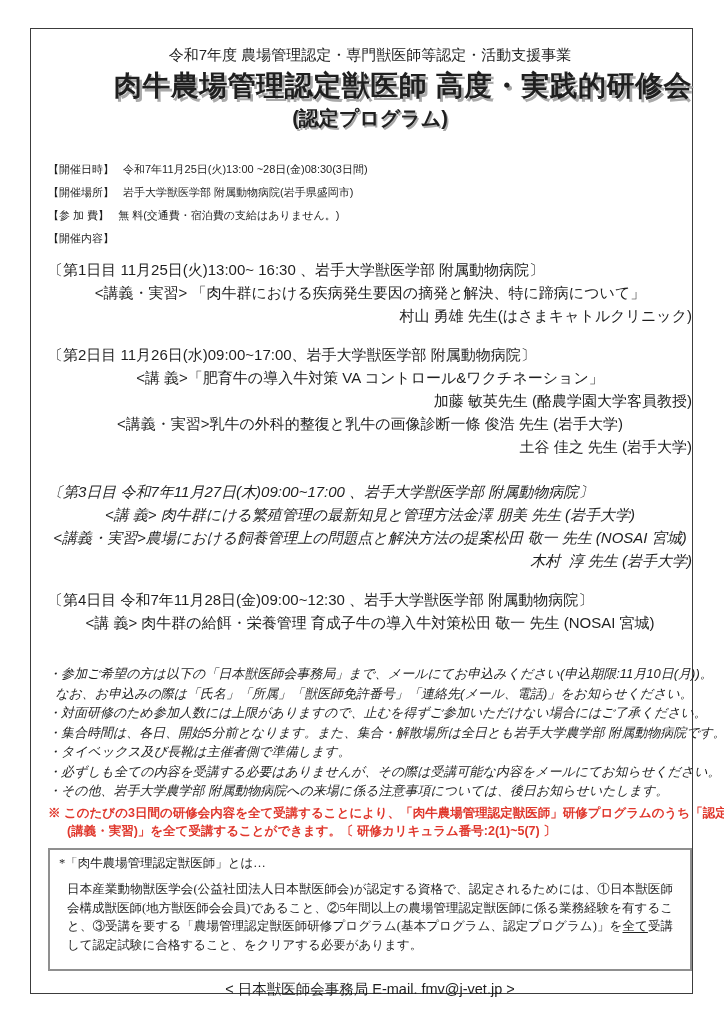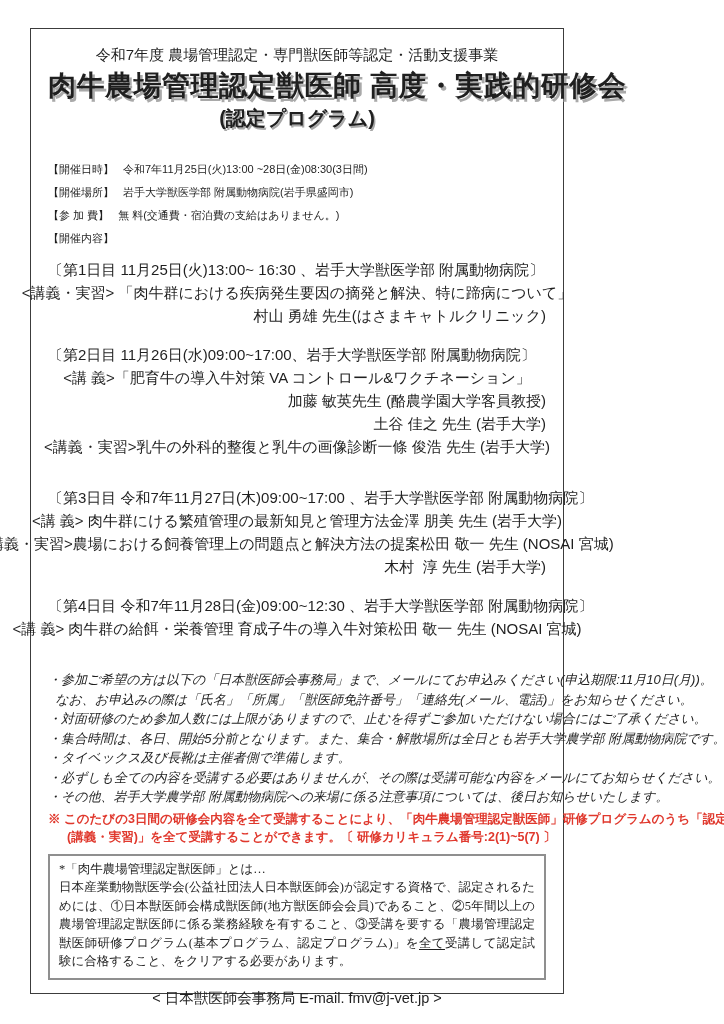--- a/index.html
+++ b/index.html
@@ -1,49 +1,49 @@
 <!DOCTYPE html>
 <html style="--text: #1f1f1f; --page-border: #3c3c3c; --red: #e0382d; --box-border: #8f8f8f; --title-shadow: #a9a9a9;"><head>
 <meta charset="utf-8">
 <style>
   html,body{margin:0;padding:0;background:#ffffff;}
   body{width:724px;height:1024px;position:relative;
        font-family:"Liberation Sans",sans-serif;color:var(--text,#1f1f1f);}
-  .page{position:absolute;left:30px;top:28px;width:534px;height:966px;
+  .page{position:absolute;left:30px;top:28px;width:663px;height:966px;
         box-sizing:border-box;border:1px solid var(--page-border,#3c3c3c);
-        background:#fff;padding:12px 17px 0 17px;}
+        background:#fff;padding:12px 0 0 17px;}
   
   .program-line{text-align:center;font-size:15px;line-height:20px;margin-top:4px;white-space:pre;}
-  .title{text-align:left;font-size:28px;font-weight:bold;line-height:38px;margin:2px 0 0 0;
+  .title{text-align:right;font-size:28px;font-weight:bold;line-height:38px;margin:2px 0 0 0;
          letter-spacing:.5px;text-shadow:2.5px 2.5px 0 var(--title-shadow,#aaa);white-space:pre;}
   .subtitle{text-align:center;font-size:20px;font-weight:bold;line-height:27px;
             text-shadow:1.5px 1.5px 0 var(--title-shadow,#aaa);white-space:pre;}
   
   .info{margin-top:26px;font-size:11px;}
   .info-row{display:flex;line-height:23px;white-space:pre;}
   .info-value{margin-left:9px;}
   
   .day{font-size:15px;}
-  .day-1{margin-top:8px;}.day-2{margin-top:16px;}.day-3{margin-top:28px;}.day-4{margin-top:16px;}
+  .day-1{margin-top:8px;}.day-2{margin-top:16px;}.day-3{margin-top:22px;font-style:italic;}.day-4{margin-top:16px;}
   .day-header{line-height:23px;white-space:pre;}
   .srow{display:flex;justify-content:center;line-height:23px;white-space:pre;}
   .srow.right-only{justify-content:flex-end;}
   .sr{text-align:right;}
   
   .notes{margin-top:30px;font-size:13px;font-style:italic;}
   .note{line-height:19.5px;white-space:pre;}
   
   .red-note{margin-top:3px;font-size:12.5px;font-weight:bold;color:var(--red,#e0382d);}
   .red-line{line-height:18px;white-space:pre;}
   .red-line.cont{padding-left:19px;}
   
   .box{margin-top:8px;border:2px solid var(--box-border,#8f8f8f);padding:4px 9px 7px 9px;
        font-family:"Liberation Serif",serif;font-size:12.5px;line-height:18.5px;}
   .box-title{white-space:pre;}
-  .box p{margin:0;text-align:justify;}
+  .box p{margin:8px;text-align:justify;}
   .box .u{text-decoration:underline;text-underline-offset:2px;}
   
   .footer{margin-top:8px;text-align:center;font-size:14.5px;line-height:20px;white-space:pre;}
 </style>
 </head>
 <body>
 
 <div class="page">
 
   <div>
@@ -82,26 +82,26 @@
   </div>
 
   <div class="day day-2">
     <div class="day-header">〔第2日目 11月26日(水)09:00~17:00、岩手大学獣医学部 附属動物病院〕</div>
     <div class="srow">
       <span class="sl">&lt;講 義&gt;「肥育牛の導入牛対策 VA コントロール&amp;ワクチネーション」</span>
     </div>
     <div class="srow right-only">
       <span class="sr">加藤 敏英先生 (酪農学園大学客員教授)</span>
     </div>
-    <div class="srow right-only">
-      <span class="sr">土谷 佳之 先生 (岩手大学)</span>
-    </div>
     <div class="srow">
       <span class="sl">&lt;講義・実習&gt;乳牛の外科的整復と乳牛の画像診断</span>
       <span class="sr">一條 俊浩 先生 (岩手大学)</span>
+    </div>
+    <div class="srow right-only">
+      <span class="sr">土谷 佳之 先生 (岩手大学)</span>
     </div>
   </div>
 
   <div class="day day-3">
     <div class="day-header">〔第3日目 令和7年11月27日(木)09:00~17:00 、岩手大学獣医学部 附属動物病院〕</div>
     <div class="srow">
       <span class="sl">&lt;講 義&gt; 肉牛群にける繁殖管理の最新知見と管理方法</span>
       <span class="sr">金澤 朋美 先生 (岩手大学)</span>
     </div>
     <div class="srow">

